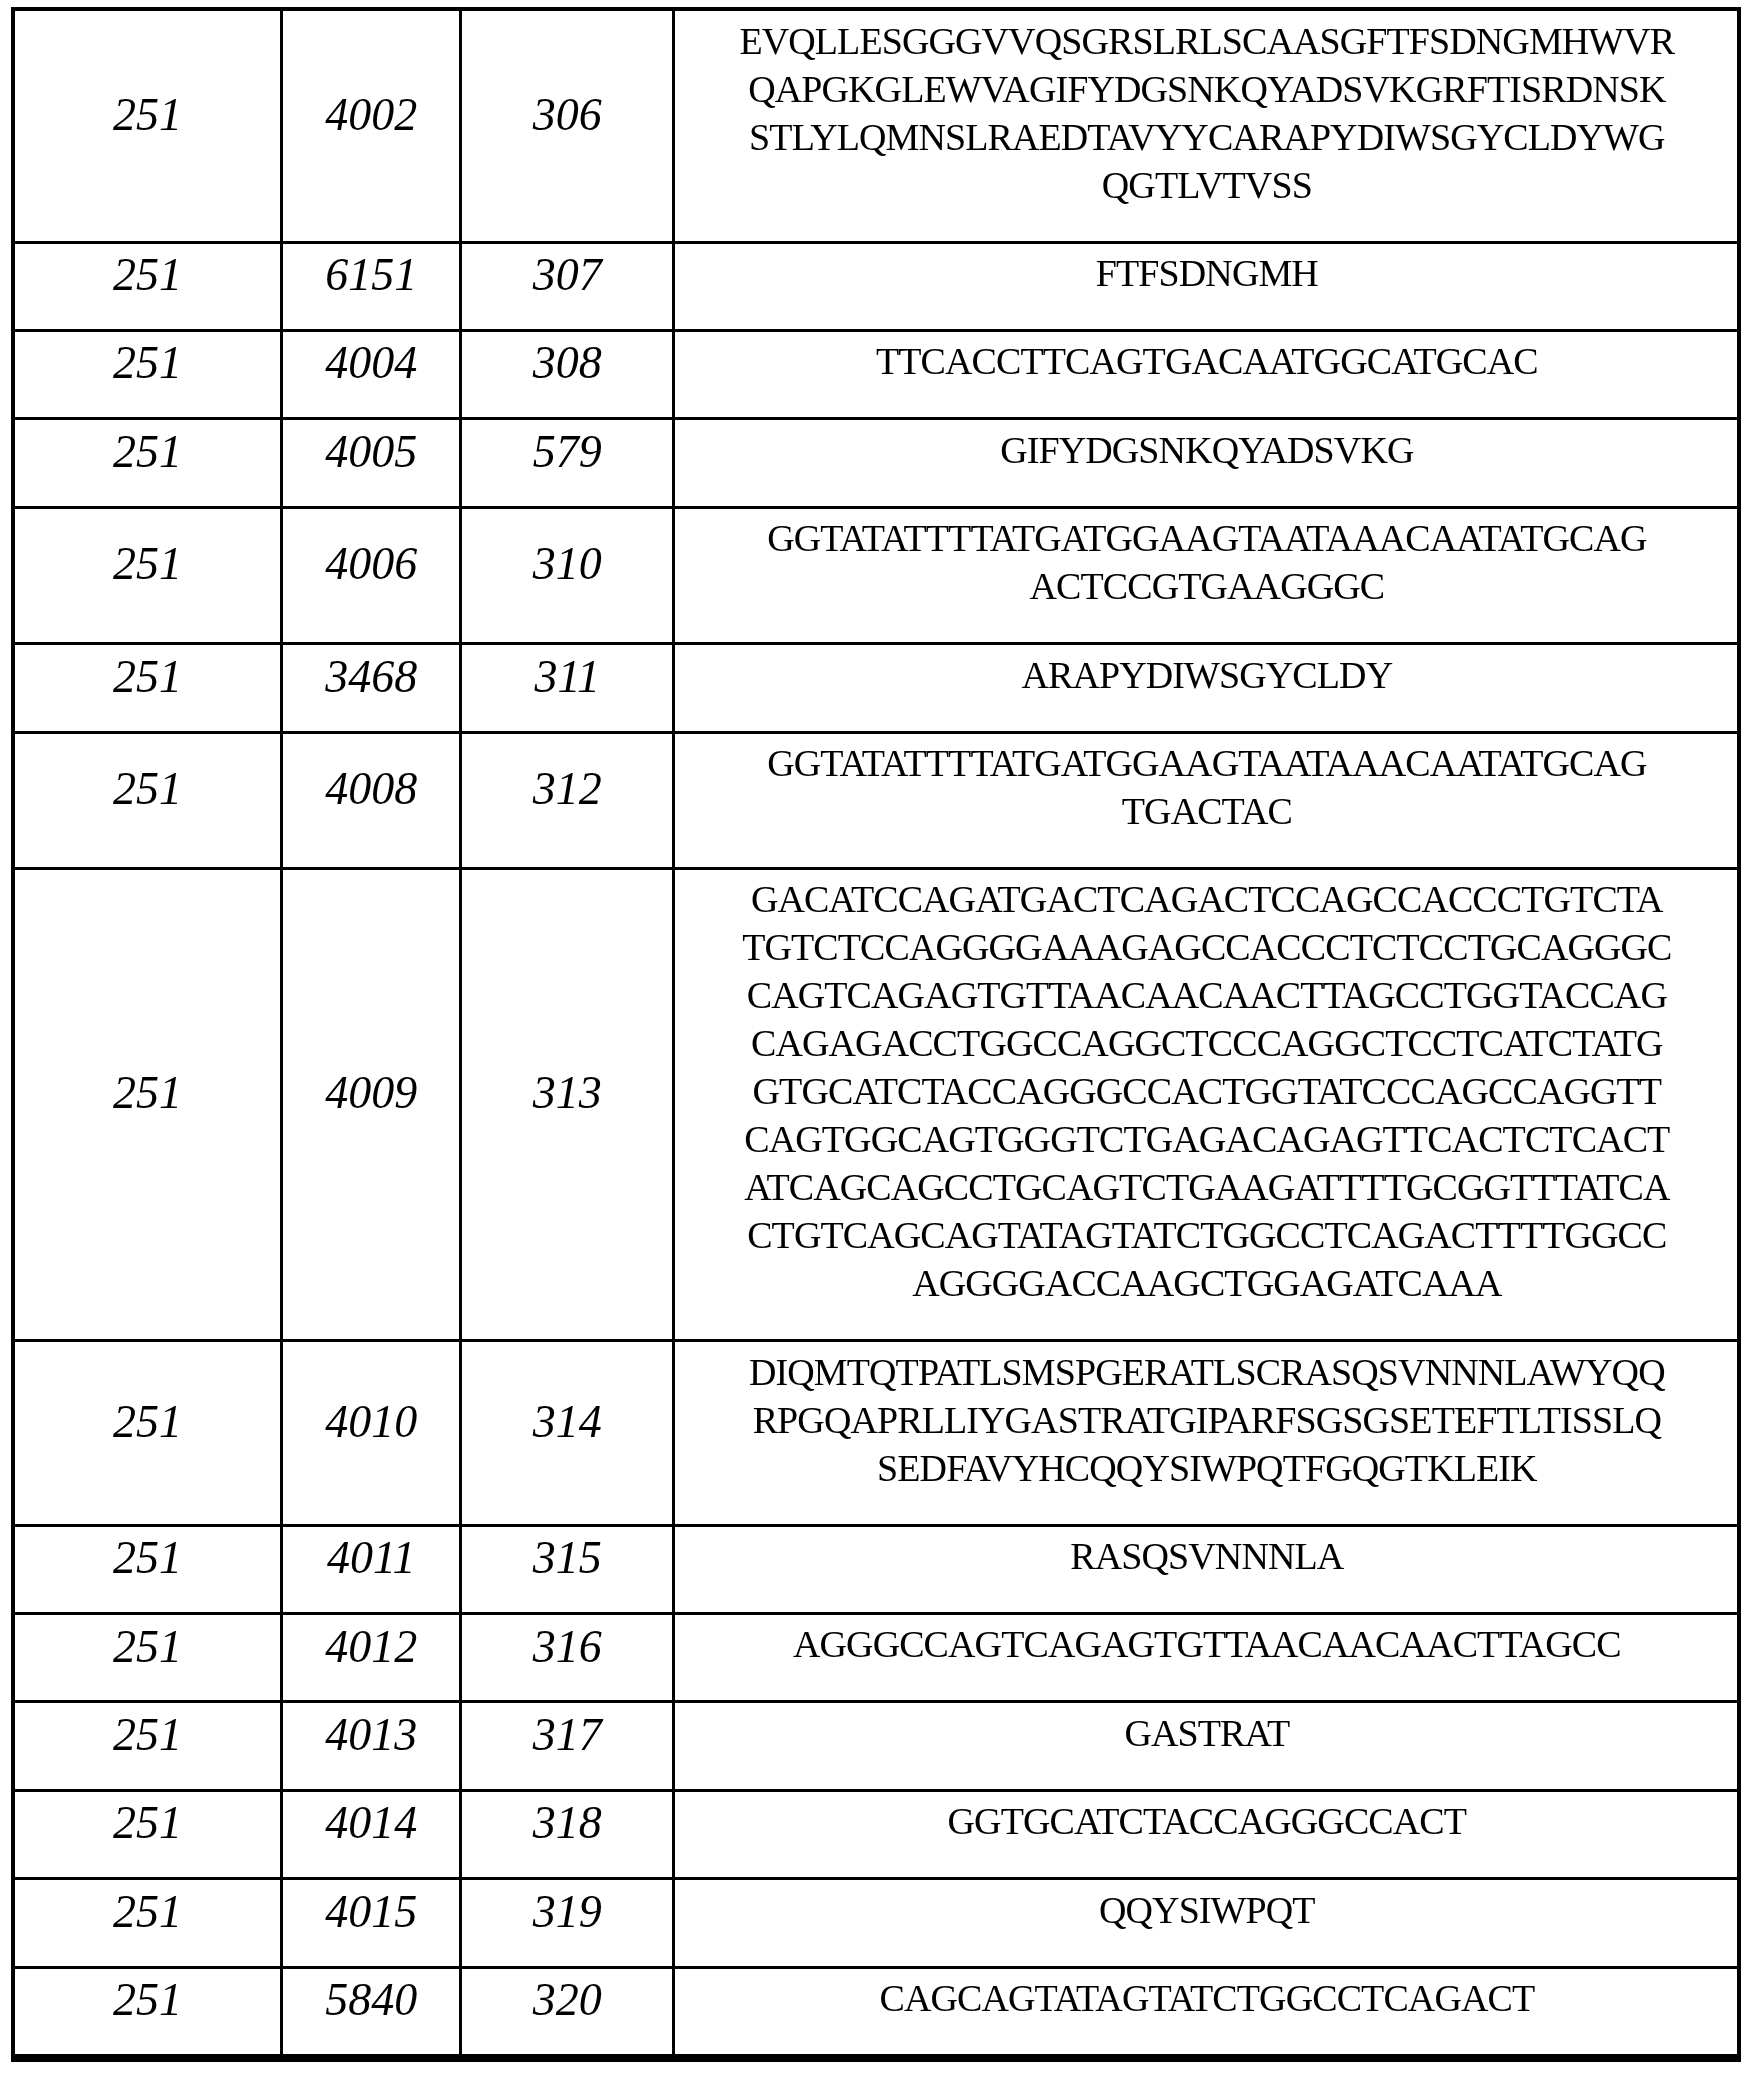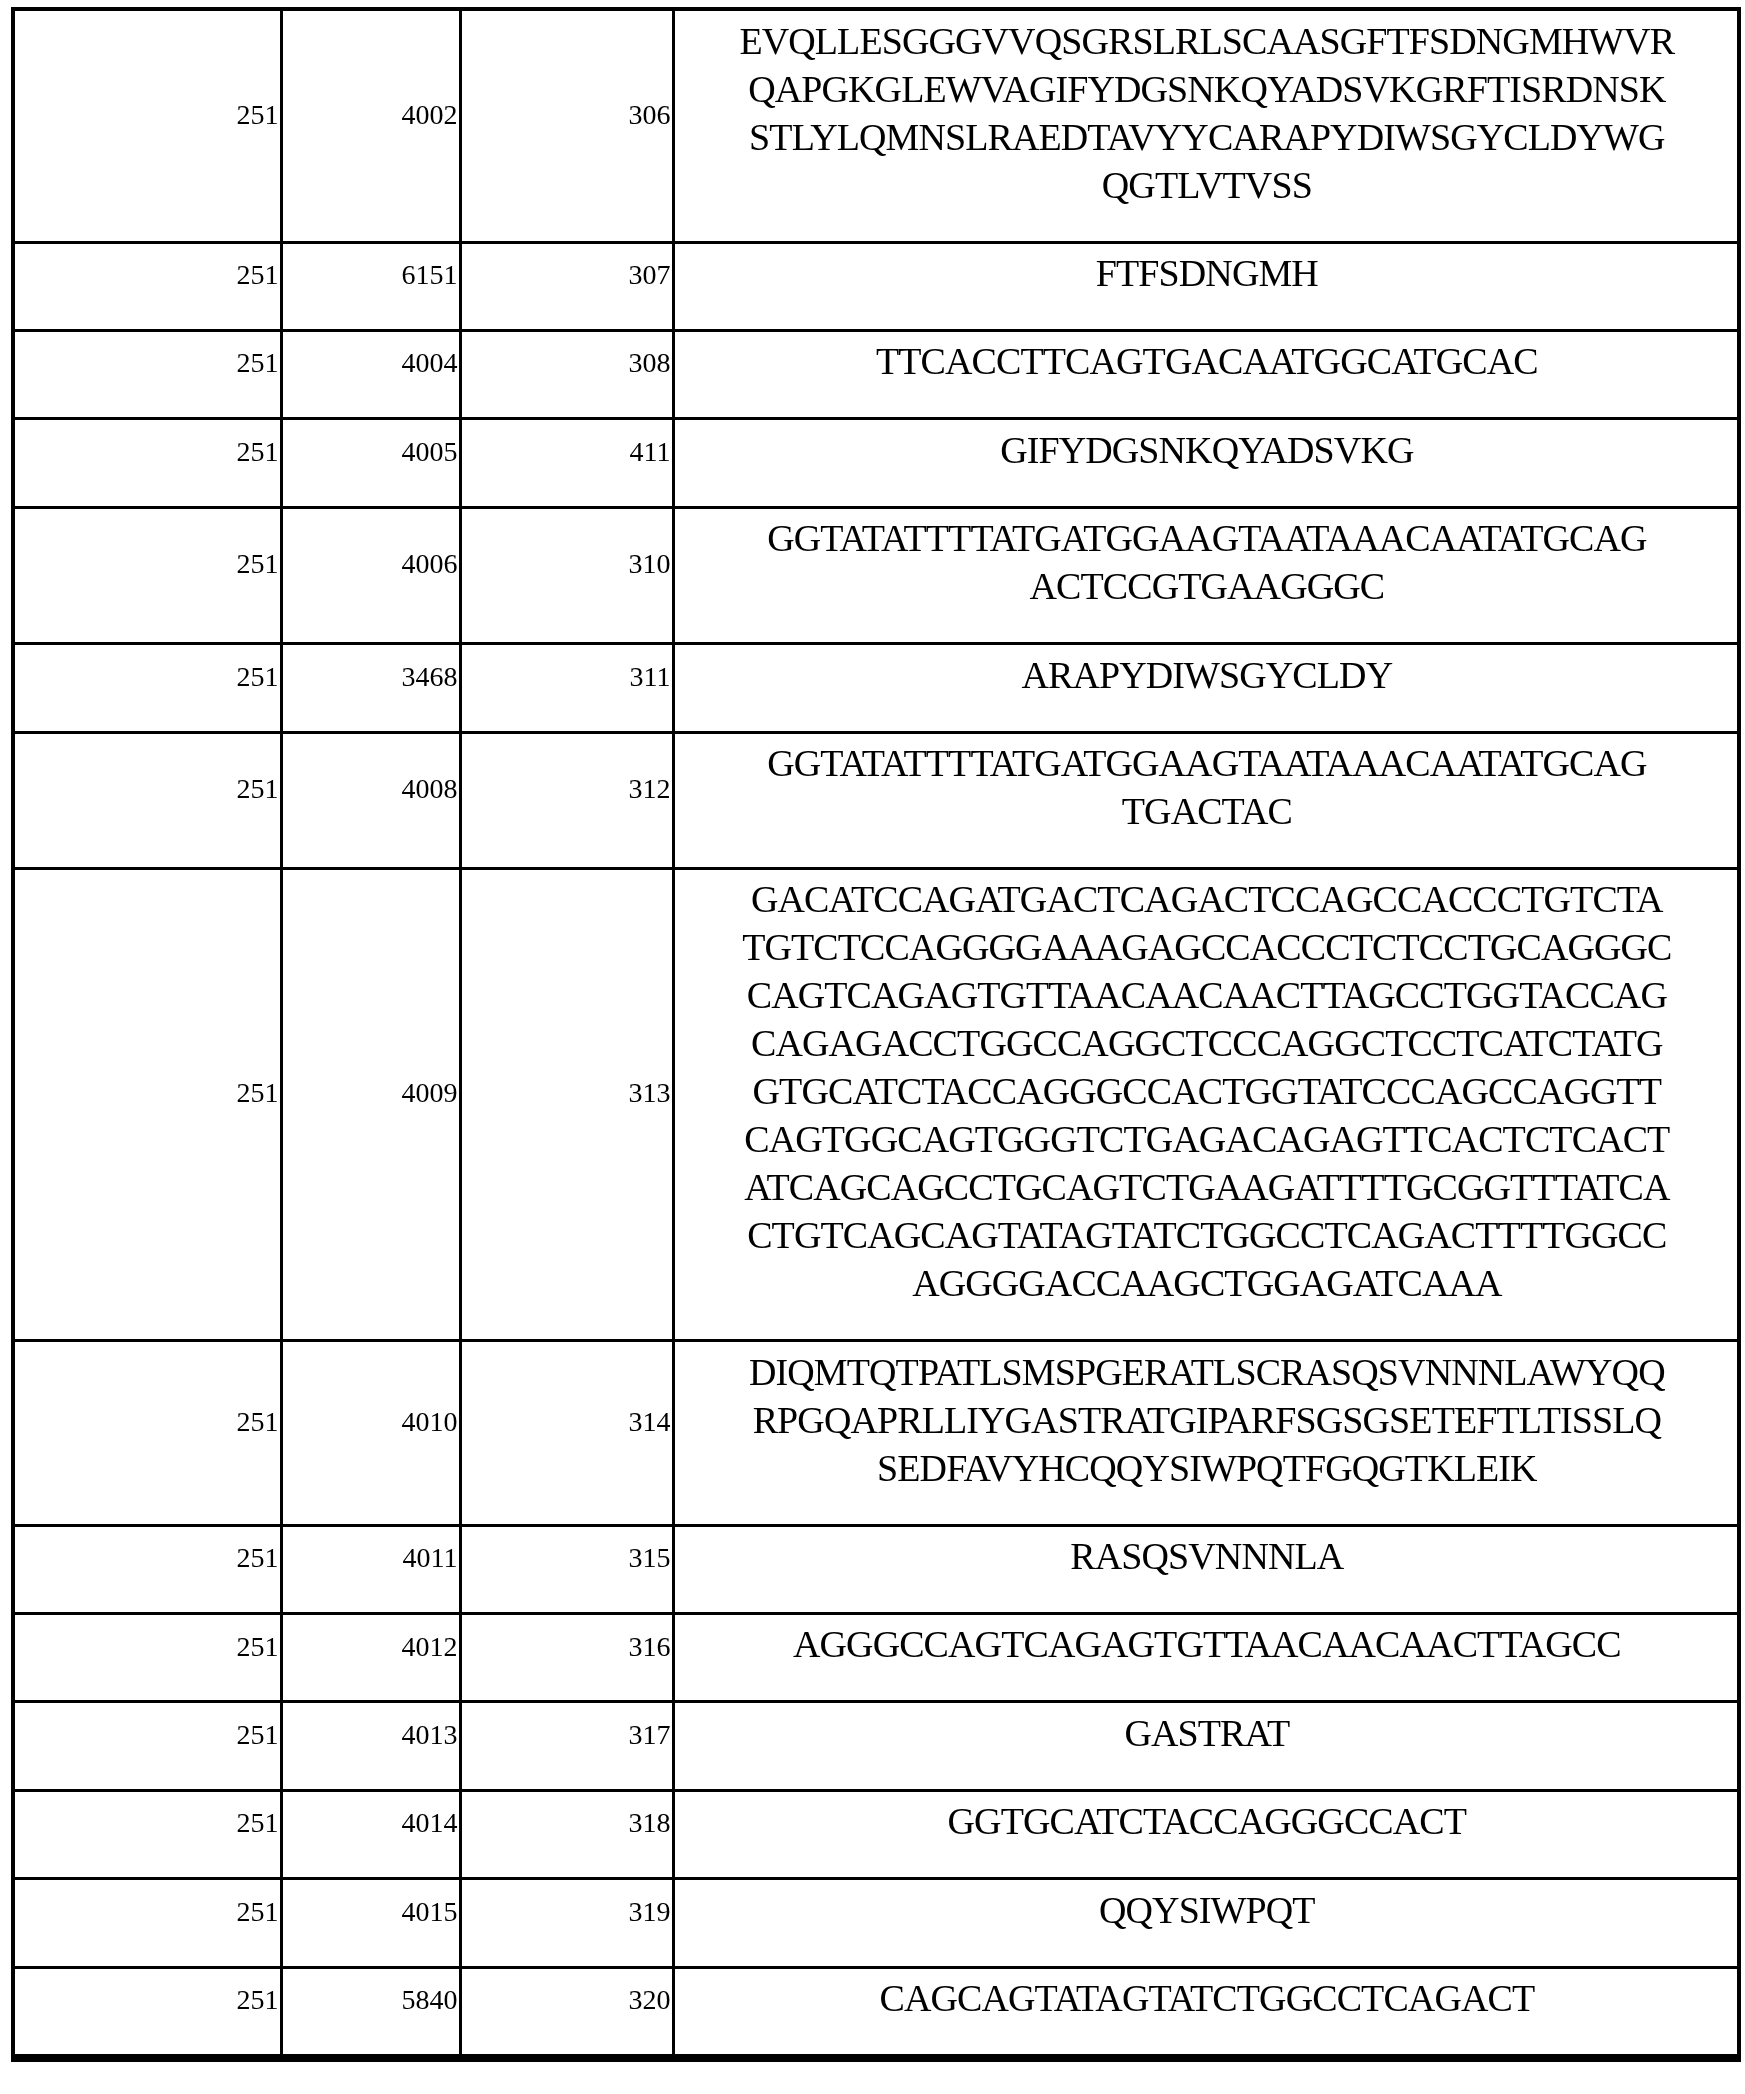--- a/index.html
+++ b/index.html
@@ -22,25 +22,26 @@
     table-layout: fixed;
     width: 1726px;
     border: 4.5px solid #000000;
     border-bottom-width: 8px;
   }
   table.seq-table td {
     border: 3.6px solid #000000;
     overflow: hidden;
   }
   td.num-cell {
-    text-align: right;
+    text-align: center;
     vertical-align: middle;
-    font-size: 28px;
+    font-size: 46px;
     line-height: 45px;
     padding: 3.6px 1.8px 27px 1.8px;
+    font-style: italic;
   }
   td.seq-cell {
     text-align: center;
     vertical-align: top;
     font-size: 38px;
     line-height: 48px;
     letter-spacing: -0.9px;
     white-space: pre-line;
     word-break: break-all;
     padding: 5.4px 7.2px 32px 9px;
@@ -75,21 +76,21 @@
       </tr>
       <tr>
         <td class="num-cell">251</td>
         <td class="num-cell">4004</td>
         <td class="num-cell">308</td>
         <td class="seq-cell">TTCACCTTCAGTGACAATGGCATGCAC</td>
       </tr>
       <tr>
         <td class="num-cell">251</td>
         <td class="num-cell">4005</td>
-        <td class="num-cell">411</td>
+        <td class="num-cell">579</td>
         <td class="seq-cell">GIFYDGSNKQYADSVKG</td>
       </tr>
       <tr>
         <td class="num-cell">251</td>
         <td class="num-cell">4006</td>
         <td class="num-cell">310</td>
         <td class="seq-cell">GGTATATTTTATGATGGAAGTAATAAACAATATGCAG
 ACTCCGTGAAGGGC</td>
       </tr>
       <tr>

